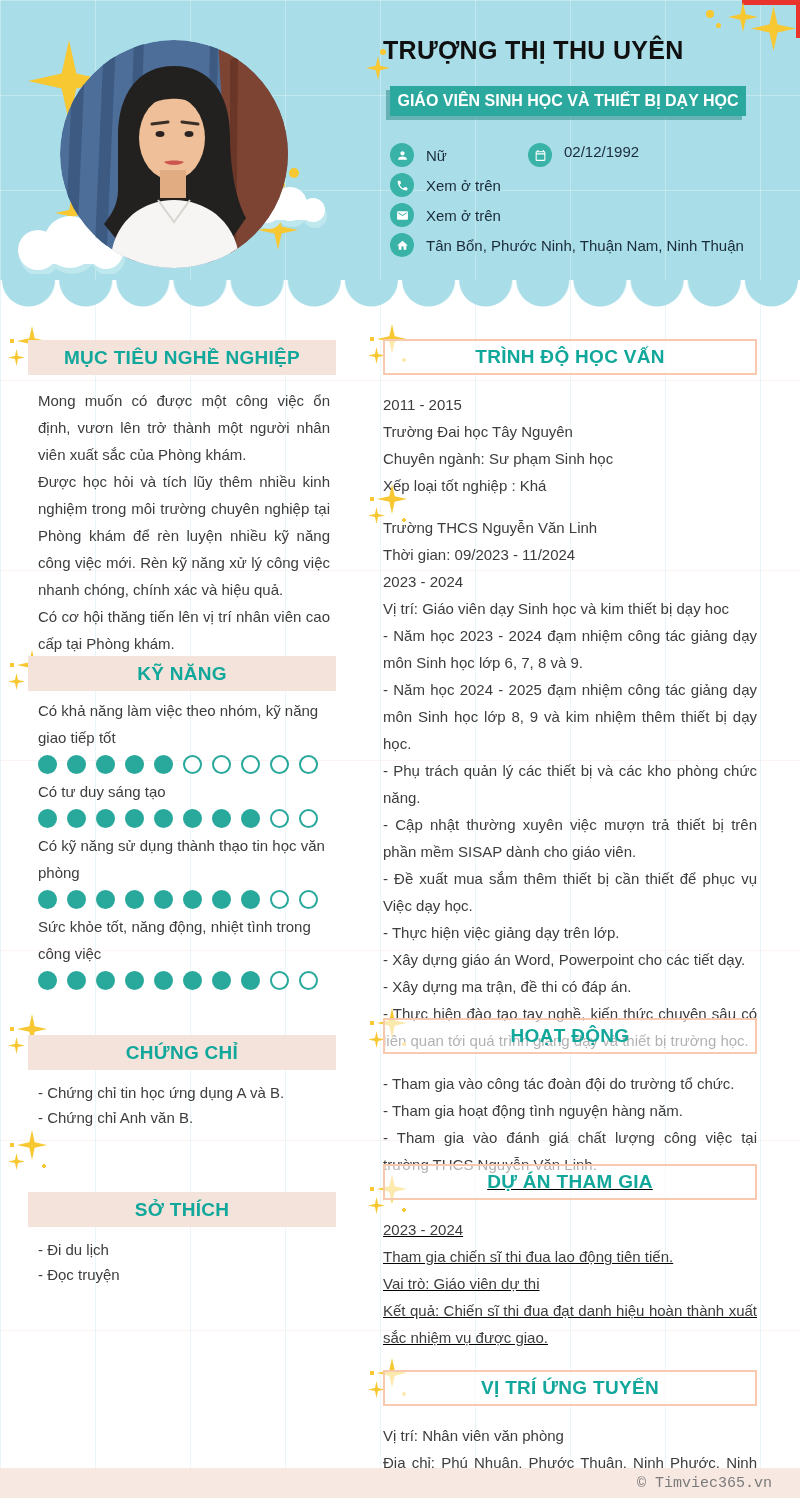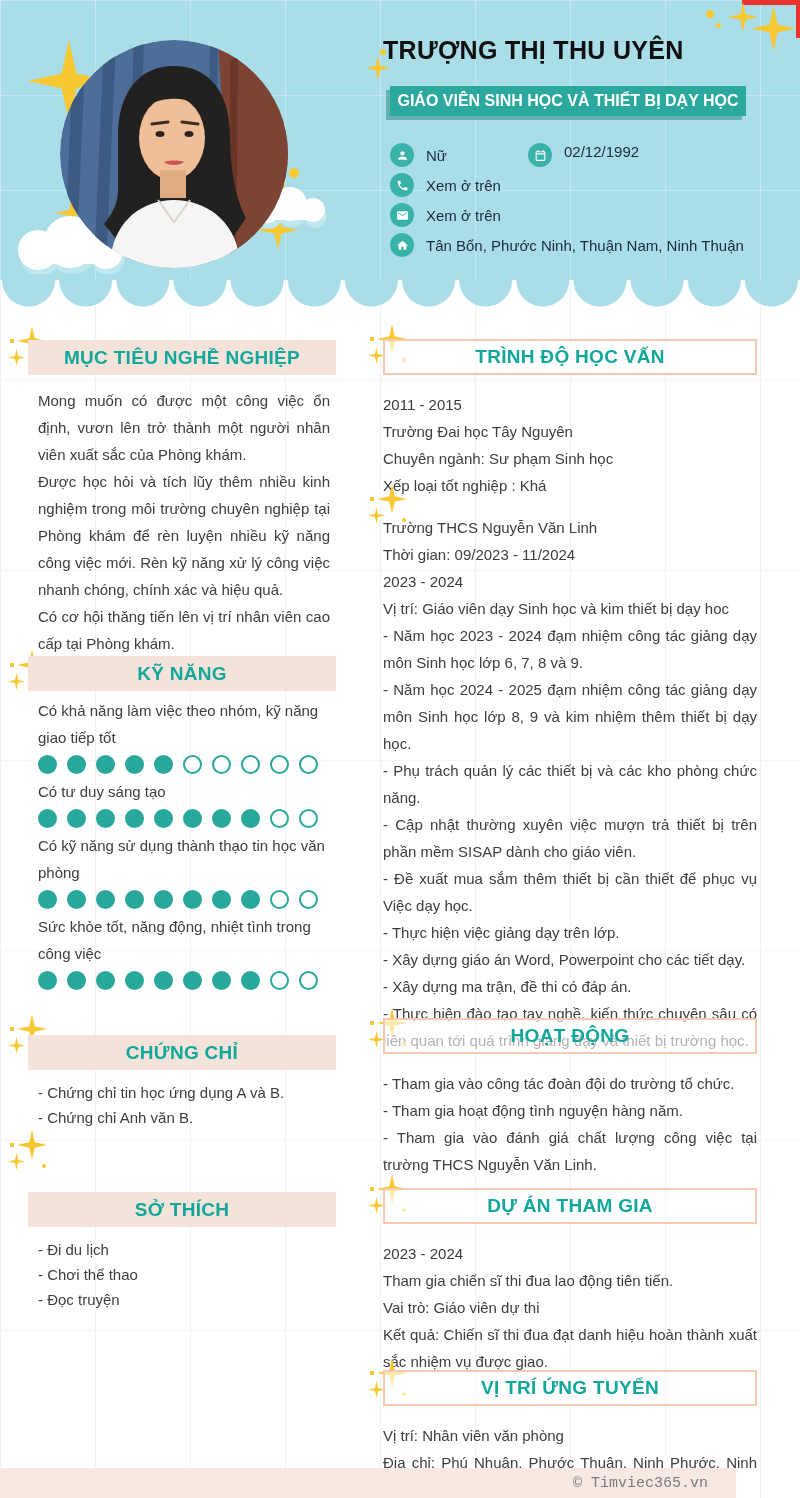--- a/index.html
+++ b/index.html
@@ -67,21 +67,21 @@
   .items{padding:10px 0 0 10px;}
   .line25{font-size:15px;line-height:25px;color:#3d3d3d;}
 
   .rsec{position:absolute;left:383px;width:374px;}
   .rbox{height:32px;border:2px solid #f8c9ae;background:rgba(255,255,255,0.6);
         display:flex;align-items:center;justify-content:center;}
   .rlines{padding-top:16px;}
   .rline{font-size:15px;line-height:27px;color:#3d3d3d;text-align:justify;}
 
   
-  .footer{position:absolute;left:0;top:1468px;width:736px;height:30px;background:#f7e8e2;
+  .footer{position:absolute;left:0;top:1468px;width:800px;height:30px;background:#f7e8e2;
         display:flex;align-items:center;justify-content:flex-end;padding-right:28px;box-sizing:border-box;}
   .footer-text{font-family:"Liberation Mono","DejaVu Sans Mono",monospace;font-size:15px;color:#7b7b7b;}
 </style>
 </head>
 <body>
 
 <div class="page">
 
   <div class="header"></div>
   <div class="scallop"></div>
@@ -297,21 +297,20 @@
   </section>
 
   <span class="cluster" style="left:8px;top:1130px;"></span>
   <section class="lsec" style="top:1152px;margin-top:40px;">
     <div class="lbar">
       <span class="sec-title">SỞ THÍCH</span>
     </div>
     <div class="items">
 
     <div class="line25">- Đi du lịch</div>
-        <div class="line25">- Chơi thể thao</div>
         <div class="line25">- Đọc truyện</div>
       </div>
   </section>
 
   <span class="cluster" style="left:368px;top:324px;"></span>
   <section class="rsec" style="top:339px;">
     <div class="rbox">
       <span class="sec-title">TRÌNH ĐỘ HỌC VẤN</span>
     </div>
     <div class="rlines">
@@ -350,21 +349,21 @@
     </div>
     <div class="rlines">
 
     <div class="rline">- Tham gia vào công tác đoàn đội do trường tổ chức.</div>
         <div class="rline">- Tham gia hoạt động tình nguyện hàng năm.</div>
         <div class="rline">- Tham gia vào đánh giá chất lượng công việc tại trường THCS Nguyễn Văn Linh.</div>
       </div>
   </section>
 
   <span class="cluster" style="left:368px;top:1174px;"></span>
-  <section class="rsec" style="top:1188px;">
+  <section class="rsec" style="top:1164px;text-decoration:underline;">
     <div class="rbox">
       <span class="sec-title">DỰ ÁN THAM GIA</span>
     </div>
     <div class="rlines">
 
     <div class="rline">2023 - 2024</div>
         <div class="rline">Tham gia chiến sĩ thi đua lao động tiên tiến.</div>
         <div class="rline">Vai trò: Giáo viên dự thi</div>
         <div class="rline">Kết quả: Chiến sĩ thi đua đạt danh hiệu hoàn thành xuất sắc nhiệm vụ được giao.</div>
       </div>

